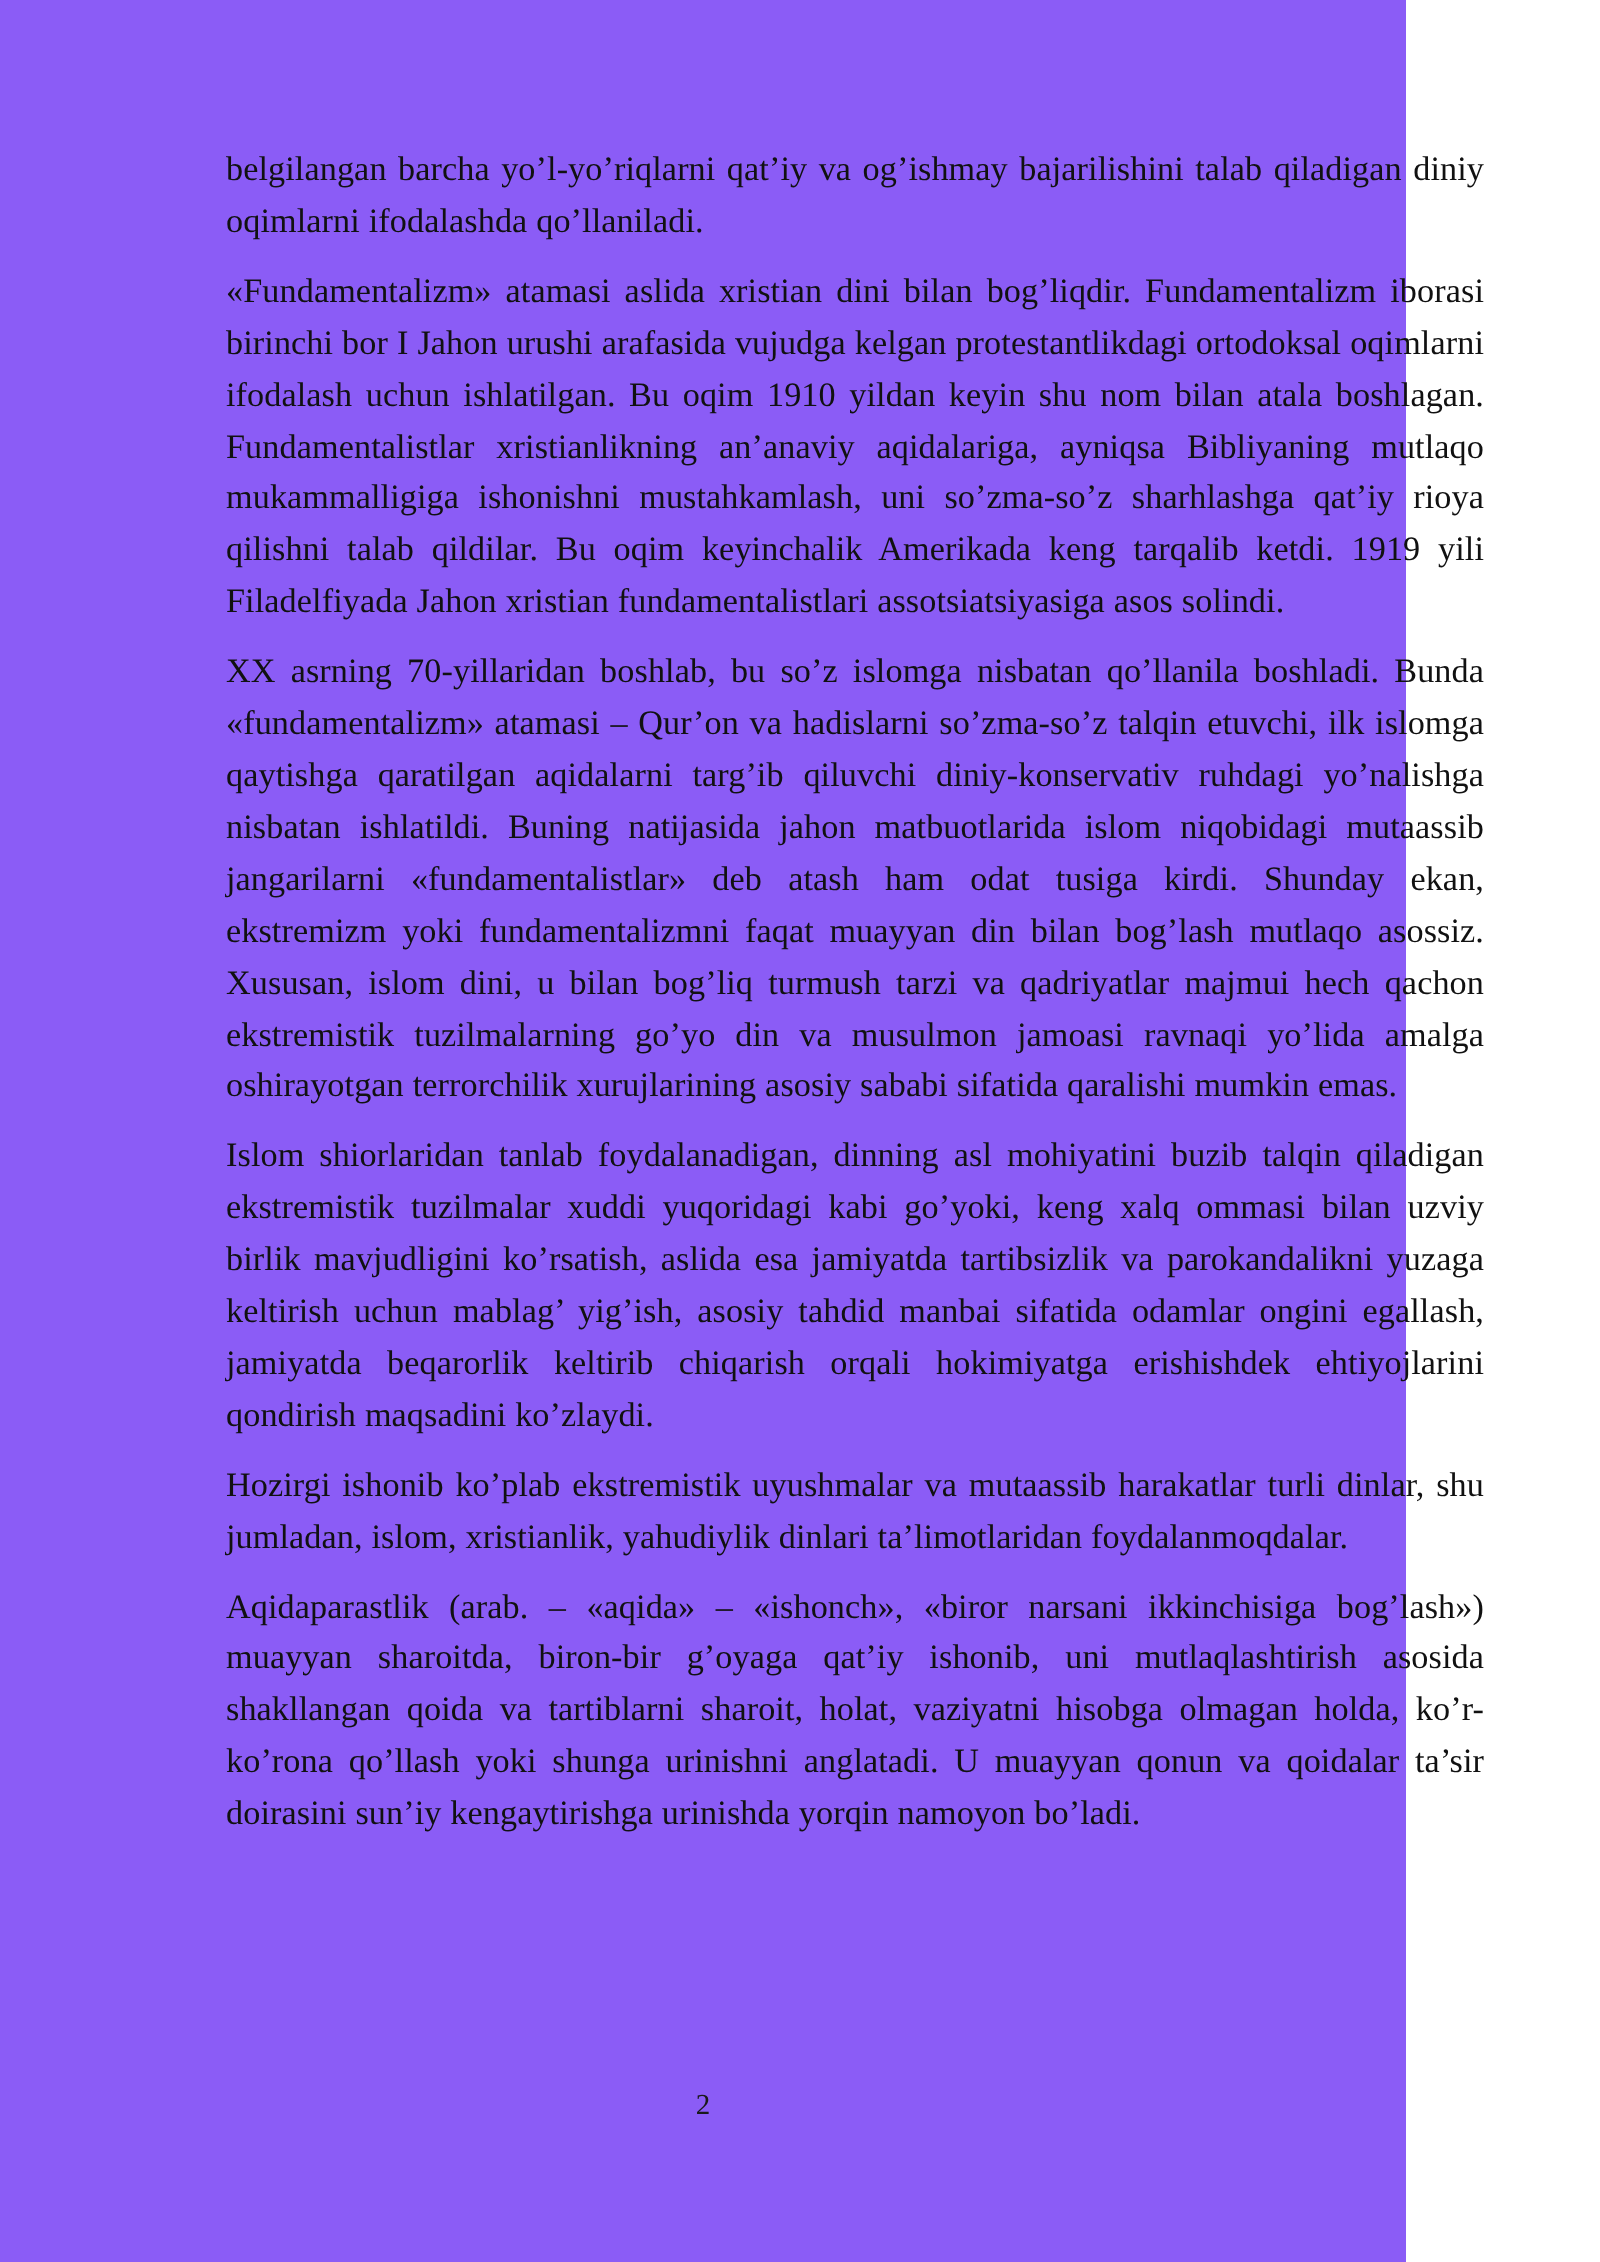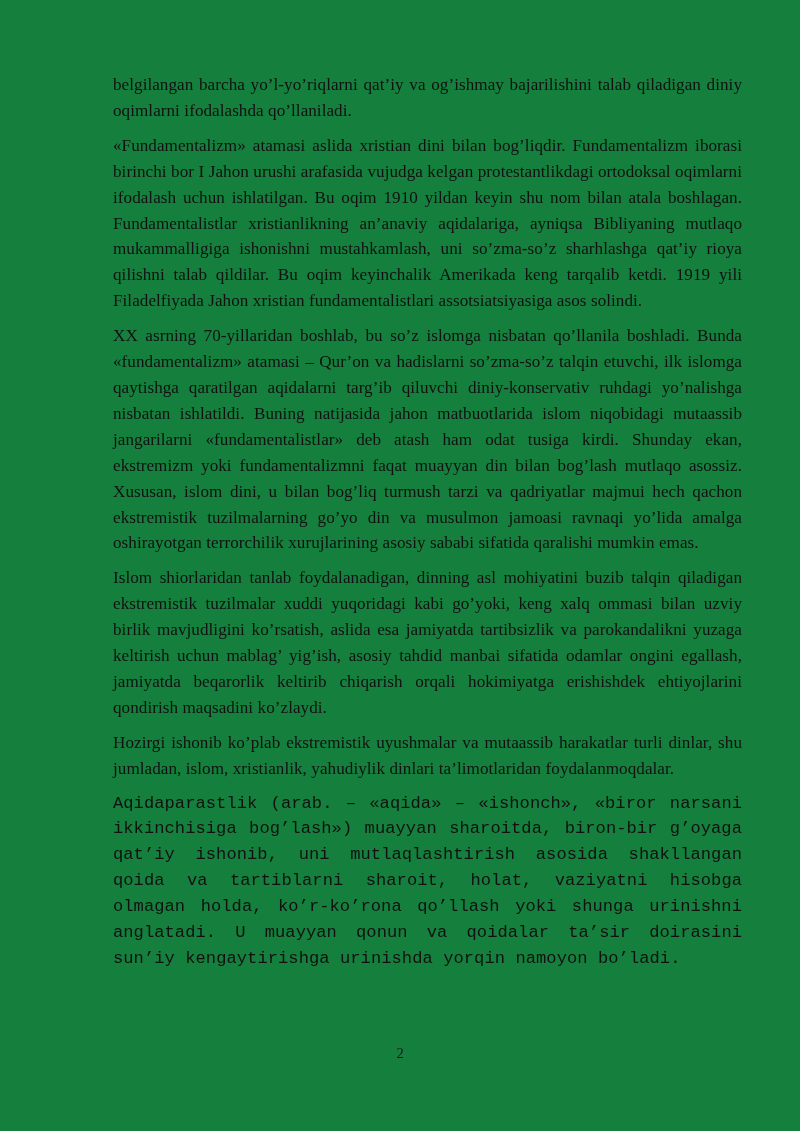--- a/index.html
+++ b/index.html
@@ -11,23 +11,23 @@
     width: 800px;
     height: 1131px;
     background: #ffffff;
     font-family: "Liberation Serif", "DejaVu Serif", serif;
     color: #0d0d0d;
     overflow: hidden;
   }
 
   .page {
     position: relative;
-    width: 800px;
+    width: 703px;
     height: 1131px;
-    background: #15803d;
+    background: #8b5cf6;
     box-sizing: border-box;
   }
 
   .content {
     position: absolute;
     left: 113px;
     top: 72px;
     width: 629px;
   }
 
@@ -39,21 +39,20 @@
     text-align: justify;
     text-justify: inter-word;
     color: #111111;
     letter-spacing: 0.05px;
     word-spacing: 0.1px;
     -webkit-font-smoothing: antialiased;
   }
 
   p.para:last-of-type {
     margin-bottom: 16px;
-    font-family: Liberation Mono, monospace;
   }
 
   .page-number {
     position: absolute;
     left: 0;
     right: 0;
     top: 1044px;
     text-align: center;
     font-size: 14.5px;
     line-height: 18px;

